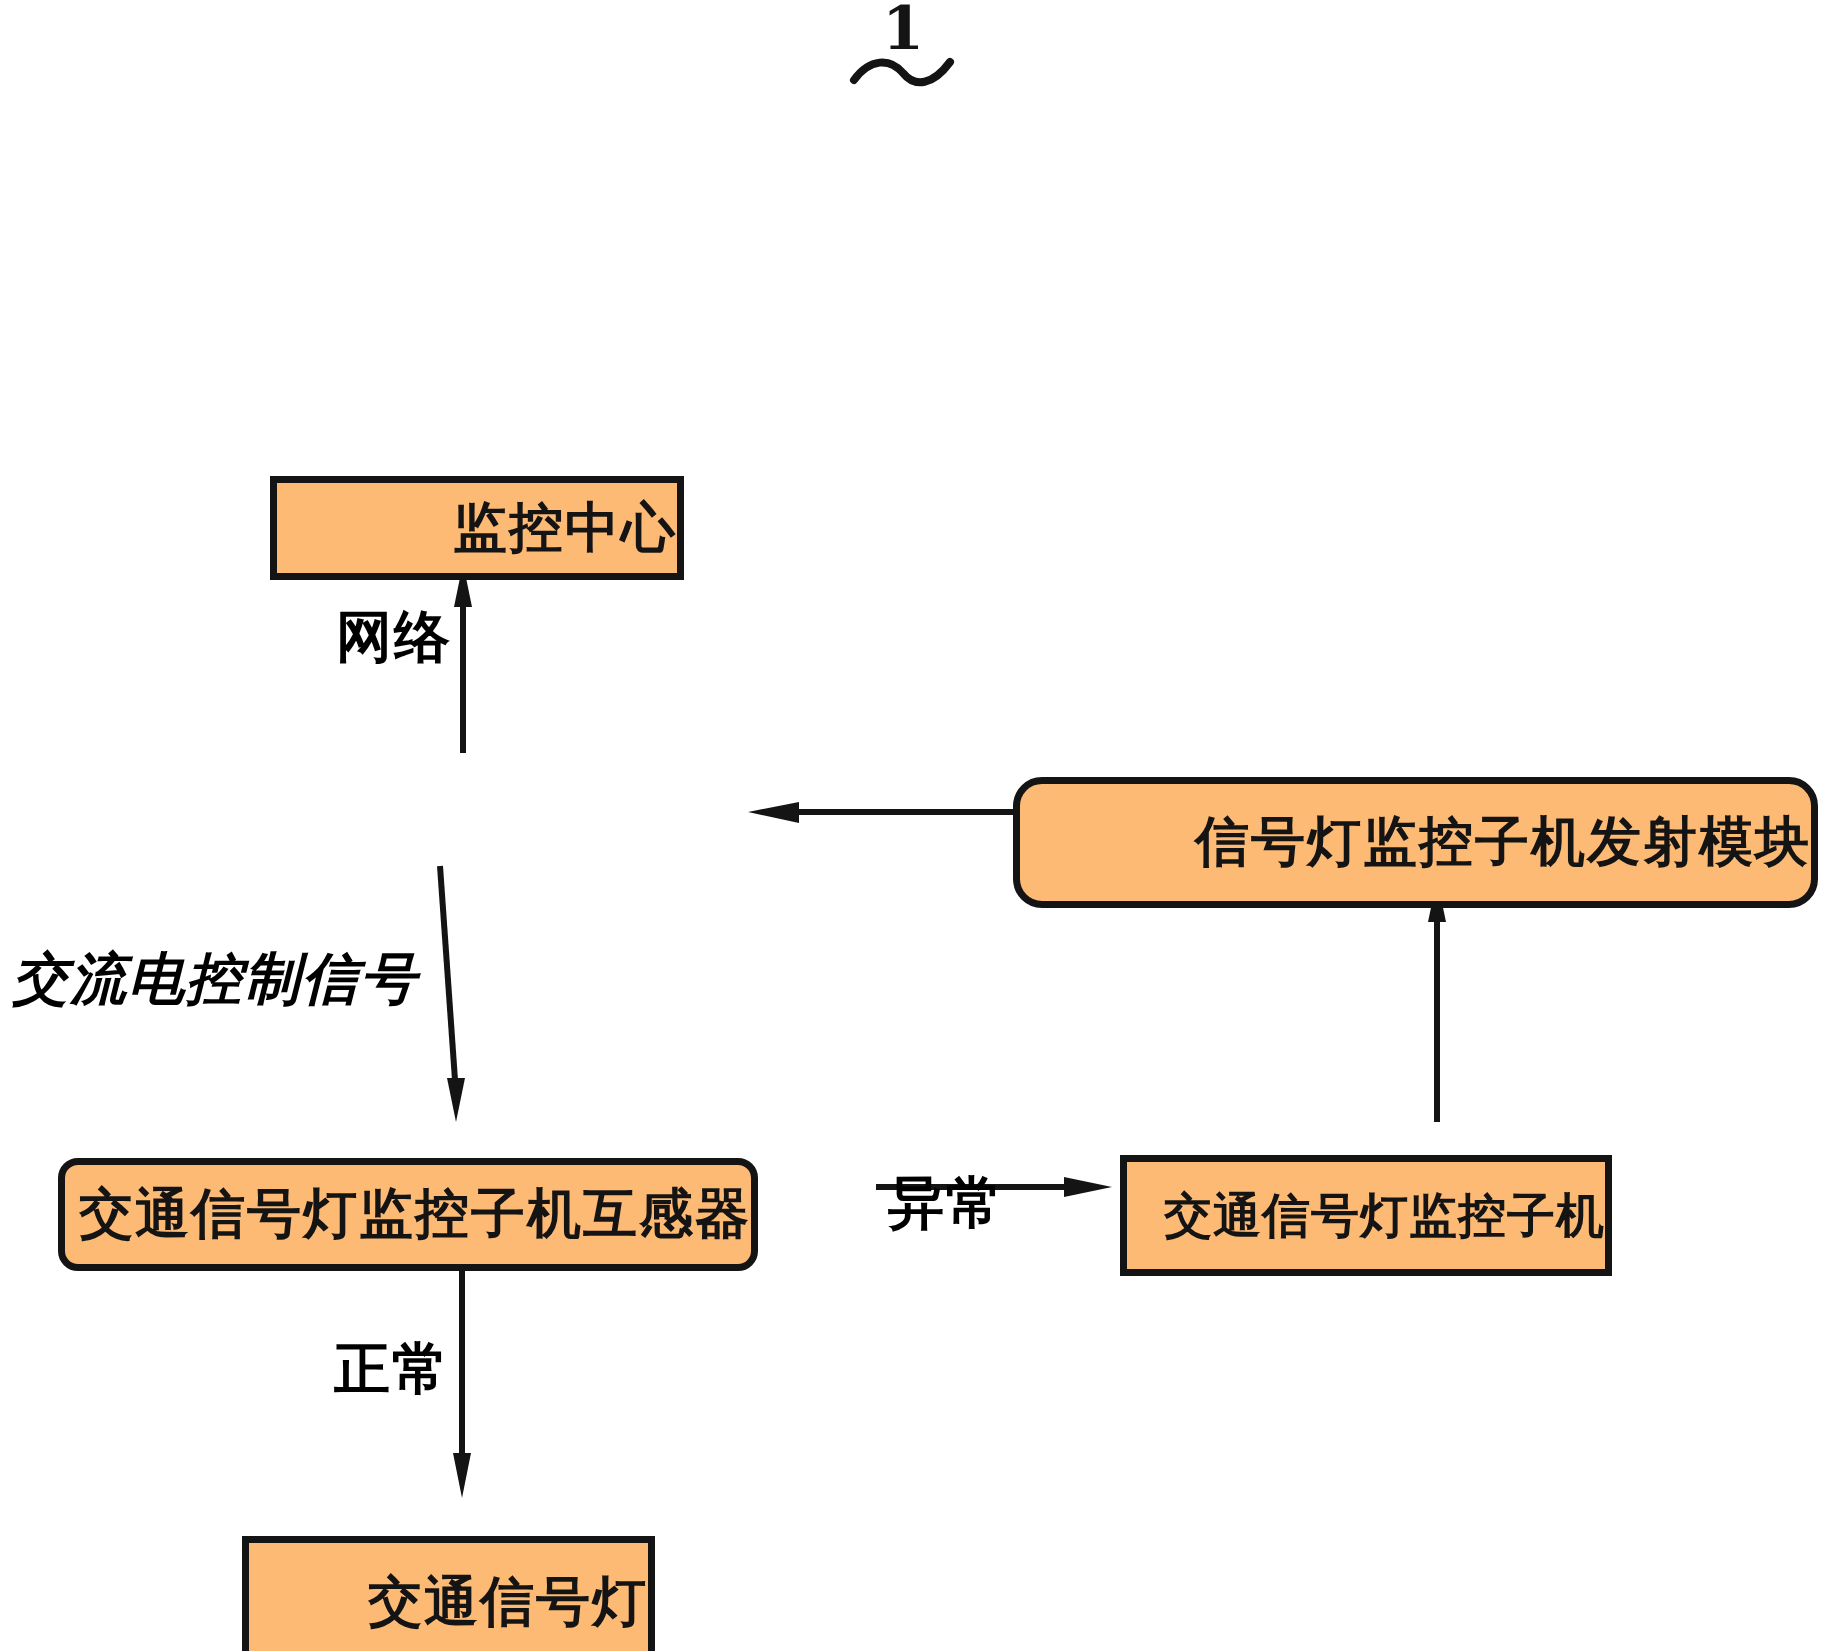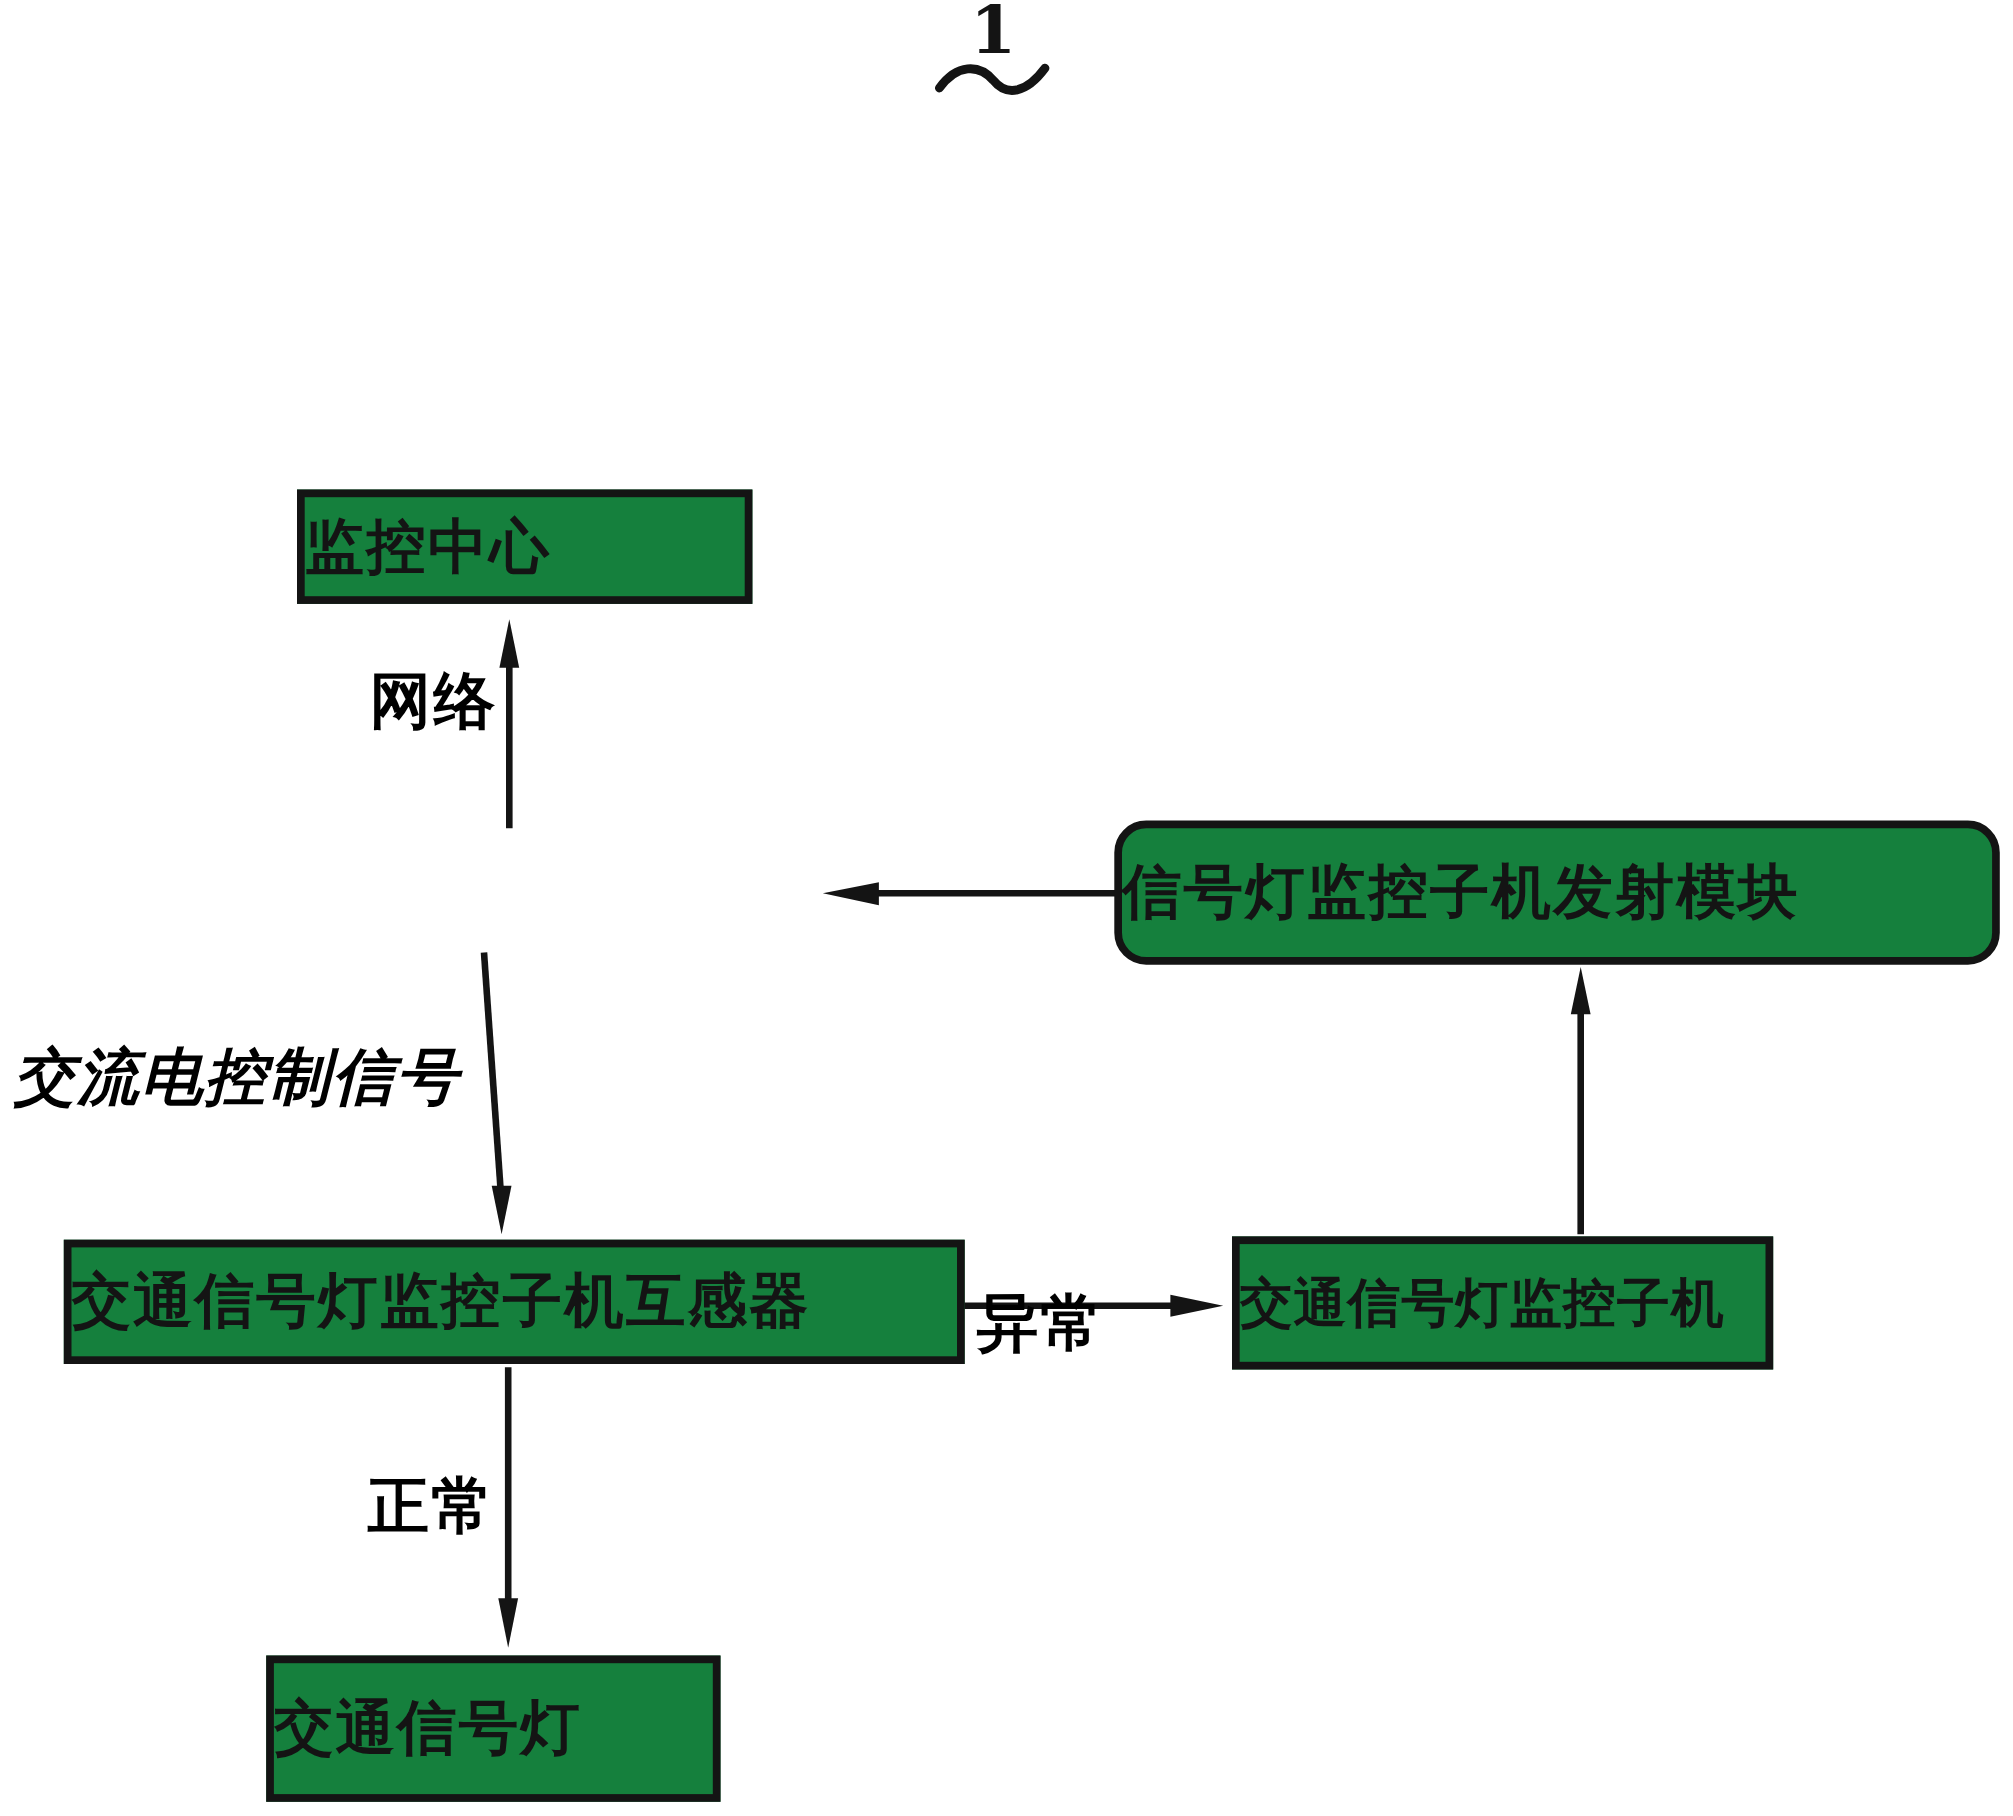--- a/index.html
+++ b/index.html
@@ -32,24 +32,25 @@
   }
   .layer {
     position: absolute;
     left: 0;
     top: 0;
   }
   .node {
     position: absolute;
     box-sizing: border-box;
     border: 7px solid #141414;
-    background: #15803d;
+    background: #fdba74;
     display: flex;
     align-items: center;
-    justify-content: flex-start;
+    justify-content: flex-end;
+    margin-top: 31px;
   }
   .node-label {
     font-size: 54px;
     font-weight: bold;
     letter-spacing: 2px;
     white-space: nowrap;
     color: #141414;
   }
   .node-label.tight {
     font-size: 48px;
@@ -97,21 +98,21 @@
 
   <div class="node" style="left:270px; top:445px; width:414px; height:104px;">
     <span class="node-label">监控中心</span>
   </div>
 
 
   <div class="node" style="left:1013px; top:746px; width:805px; height:131px;border-radius:29px;">
     <span class="node-label">信号灯监控子机发射模块</span>
   </div>
 
-  <div class="node" style="left:58px; top:1127px; width:819px; height:113px;">
+  <div class="node" style="left:58px; top:1127px; width:700px; height:113px;border-radius:20px;">
     <span class="node-label">交通信号灯监控子机互感器</span>
   </div>
 
   <div class="node" style="left:1120px; top:1124px; width:492px; height:121px;">
     <span class="node-label tight">交通信号灯监控子机</span>
   </div>
 
   <div class="node" style="left:242px; top:1505px; width:413px; height:133px;">
     <span class="node-label">交通信号灯</span>
   </div>

